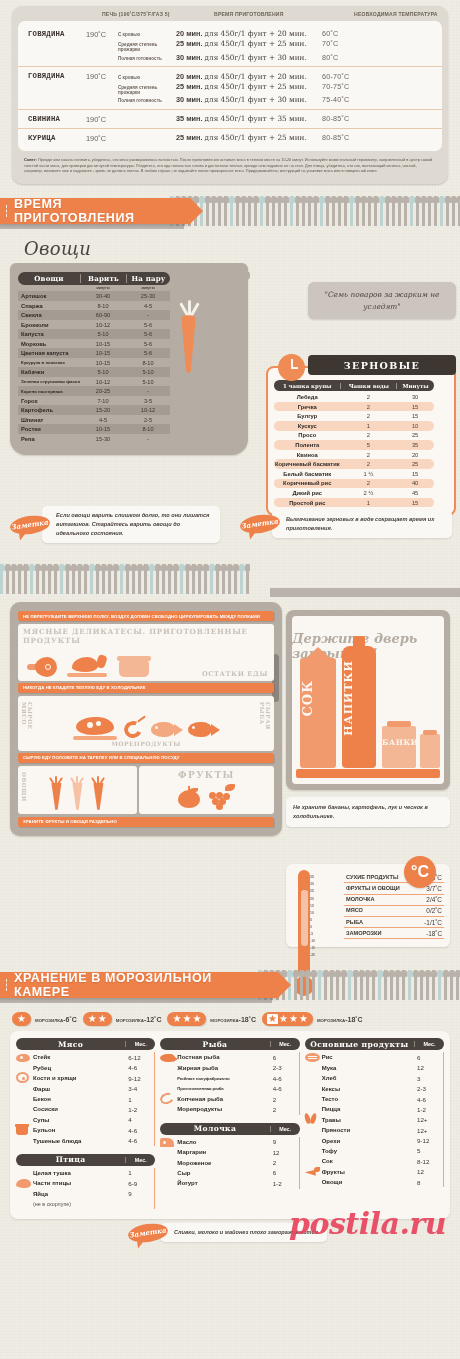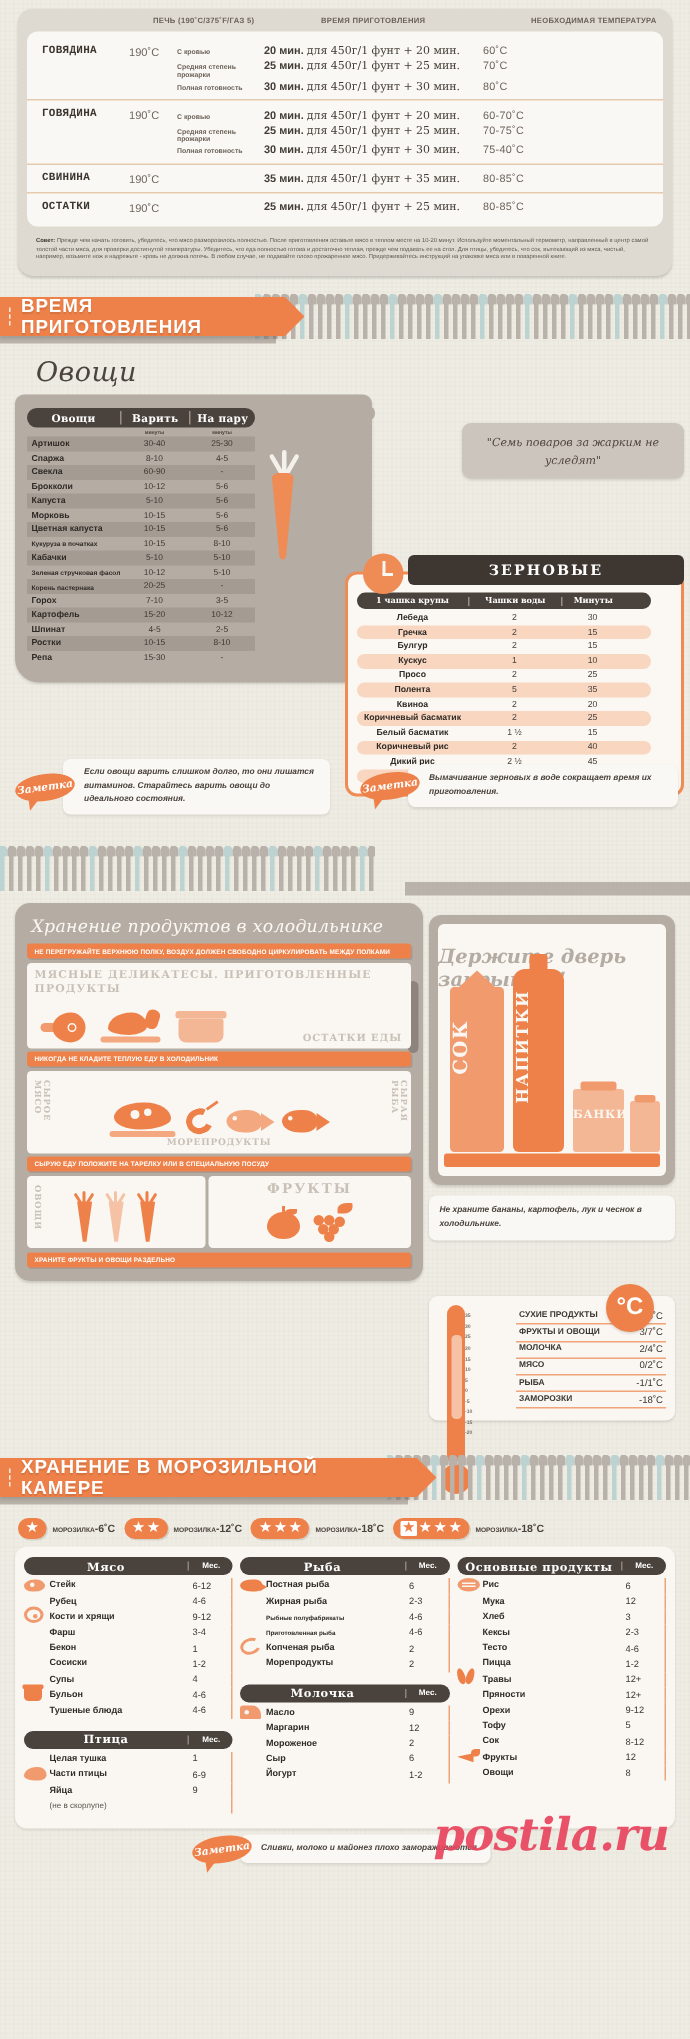--- a/index.html
+++ b/index.html
@@ -293,26 +293,25 @@
     color: #4e463f;
     line-height: 1.55;
     text-align: center;
     box-shadow: 0 1px 2px rgba(0,0,0,.14);
   }
 
   
   .grain-box {
     position: absolute;
     right: 4px; top: 128px;
-    width: 226px;
+    width: 190px;
     background: #fbf7f2;
     border: 2.5px solid #ef8b55;
     border-radius: 8px;
     padding: 12px 20px 7px 6px;
-    margin-top: 15px;
   }
   .grain-clock {
     position: absolute;
     left: 10px; top: -14px;
     width: 27px; height: 27px;
     border-radius: 50%;
     background: #ef8b55;
   }
   .grain-clock::before, .grain-clock::after {
     content: ""; position: absolute; background: #fbf7f2;
@@ -861,21 +860,21 @@
           <div class="r-oven">190˚C</div>
           <div class="r-lines">
             <div class="r-line">
               <div class="r-done"></div>
               <div class="r-time"><b>35 мин.</b> <span class="u">для 450г/1 фунт  + 35 мин.</span></div>
               <div class="r-temp">80-85˚C</div>
             </div>
           </div>
         </div>
         <div class="roast-row">
-          <div class="r-meat">ОСТАТКИ</div>
+          <div class="r-meat">КУРИЦА</div>
           <div class="r-oven">190˚C</div>
           <div class="r-lines">
             <div class="r-line">
               <div class="r-done"></div>
               <div class="r-time"><b>25 мин.</b> <span class="u">для 450г/1 фунт  + 25 мин.</span></div>
               <div class="r-temp">80-85˚C</div>
             </div>
           </div>
         </div>
       </div>
@@ -1190,21 +1189,20 @@
       <i style="left:234px;background:#b9b2aa"></i>
       <i style="left:240px;background:#bcd3d2"></i>
       <i style="left:246px;background:#b9b2aa"></i>
     </div>
   <div class="ribbon-shadow" style="right:0; width:190px;"></div>
 </div>
 
 <section class="sec-store" style="height:330px;">
 
   <div class="fridge">
-    <div class="fridge-title">Хранение продуктов в холодильнике</div>
     <div class="fridge-handle"></div>
 
     <div class="warn-bar">НЕ ПЕРЕГРУЖАЙТЕ ВЕРХНЮЮ ПОЛКУ, ВОЗДУХ ДОЛЖЕН СВОБОДНО ЦИРКУЛИРОВАТЬ МЕЖДУ ПОЛКАМИ</div>
 
     <div class="shelf" style="min-height:52px;">
       <div class="shelf-label" style="text-align:left; line-height:1.15;">МЯСНЫЕ ДЕЛИКАТЕСЫ. ПРИГОТОВЛЕННЫЕ ПРОДУКТЫ</div>
       <div class="shelf-icons" style="justify-content:flex-start; gap:10px; padding-left:4px;">
         <span class="f-ham">
           <span class="bone"></span>
             <span class="m"></span>

